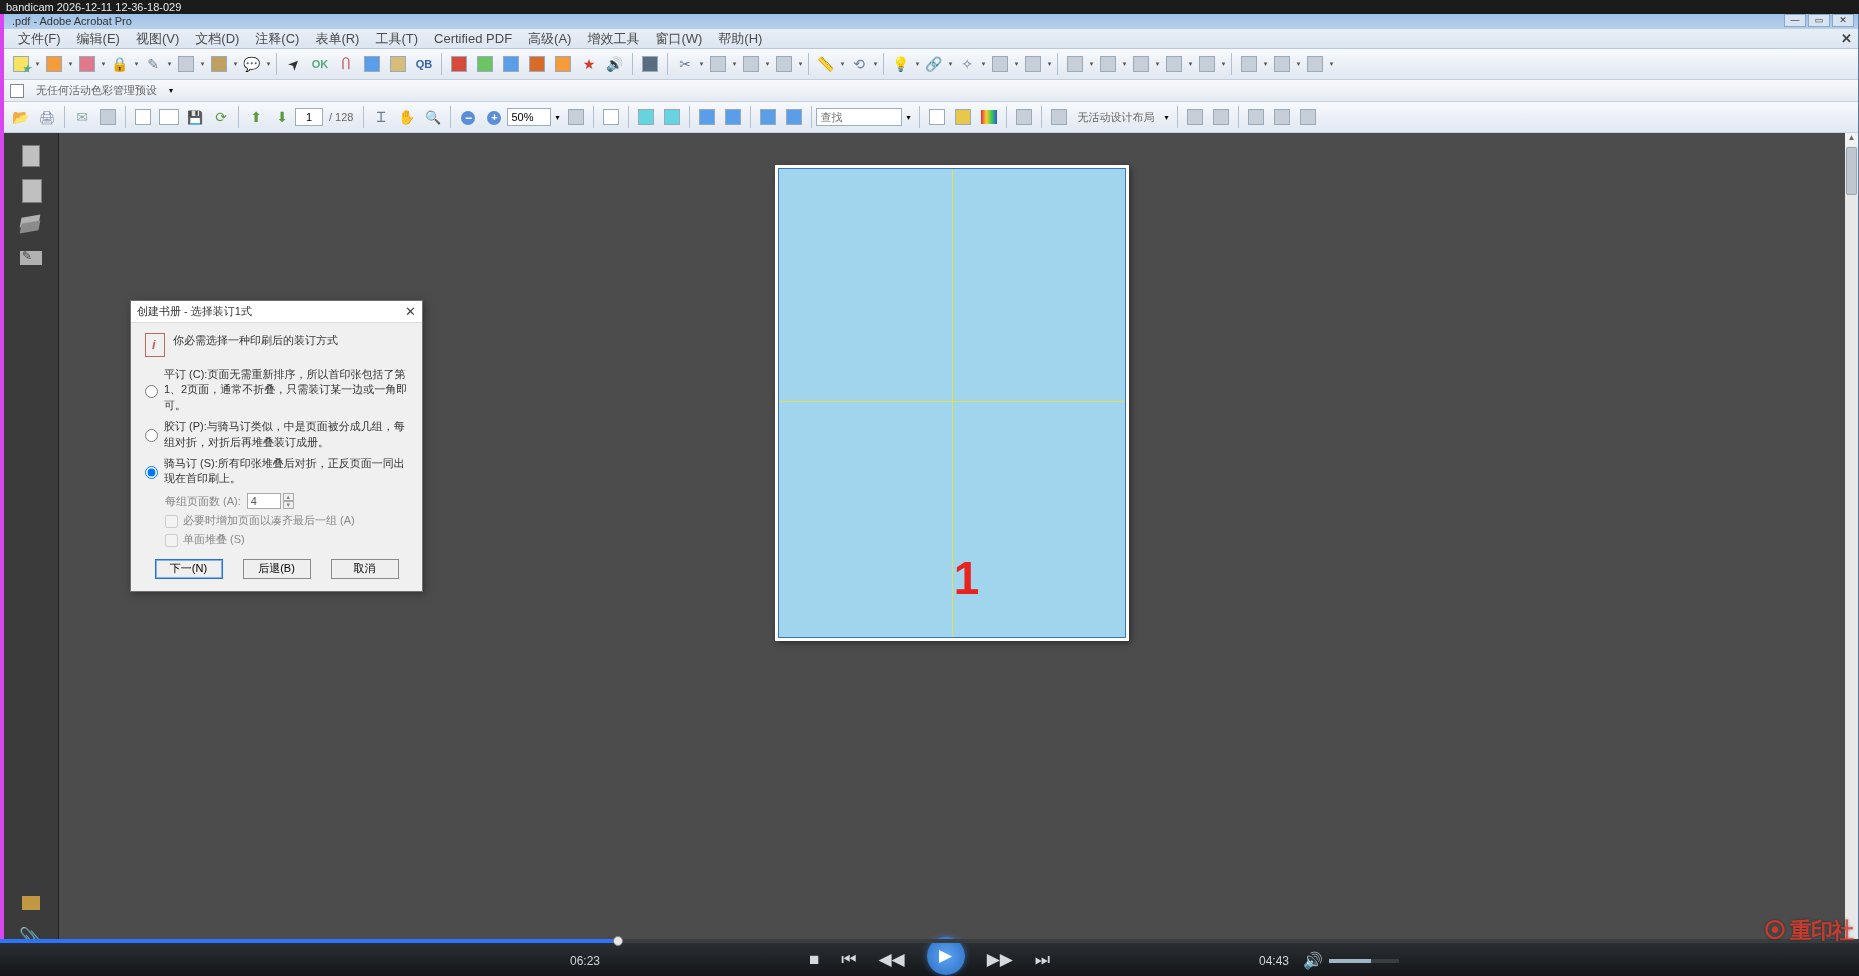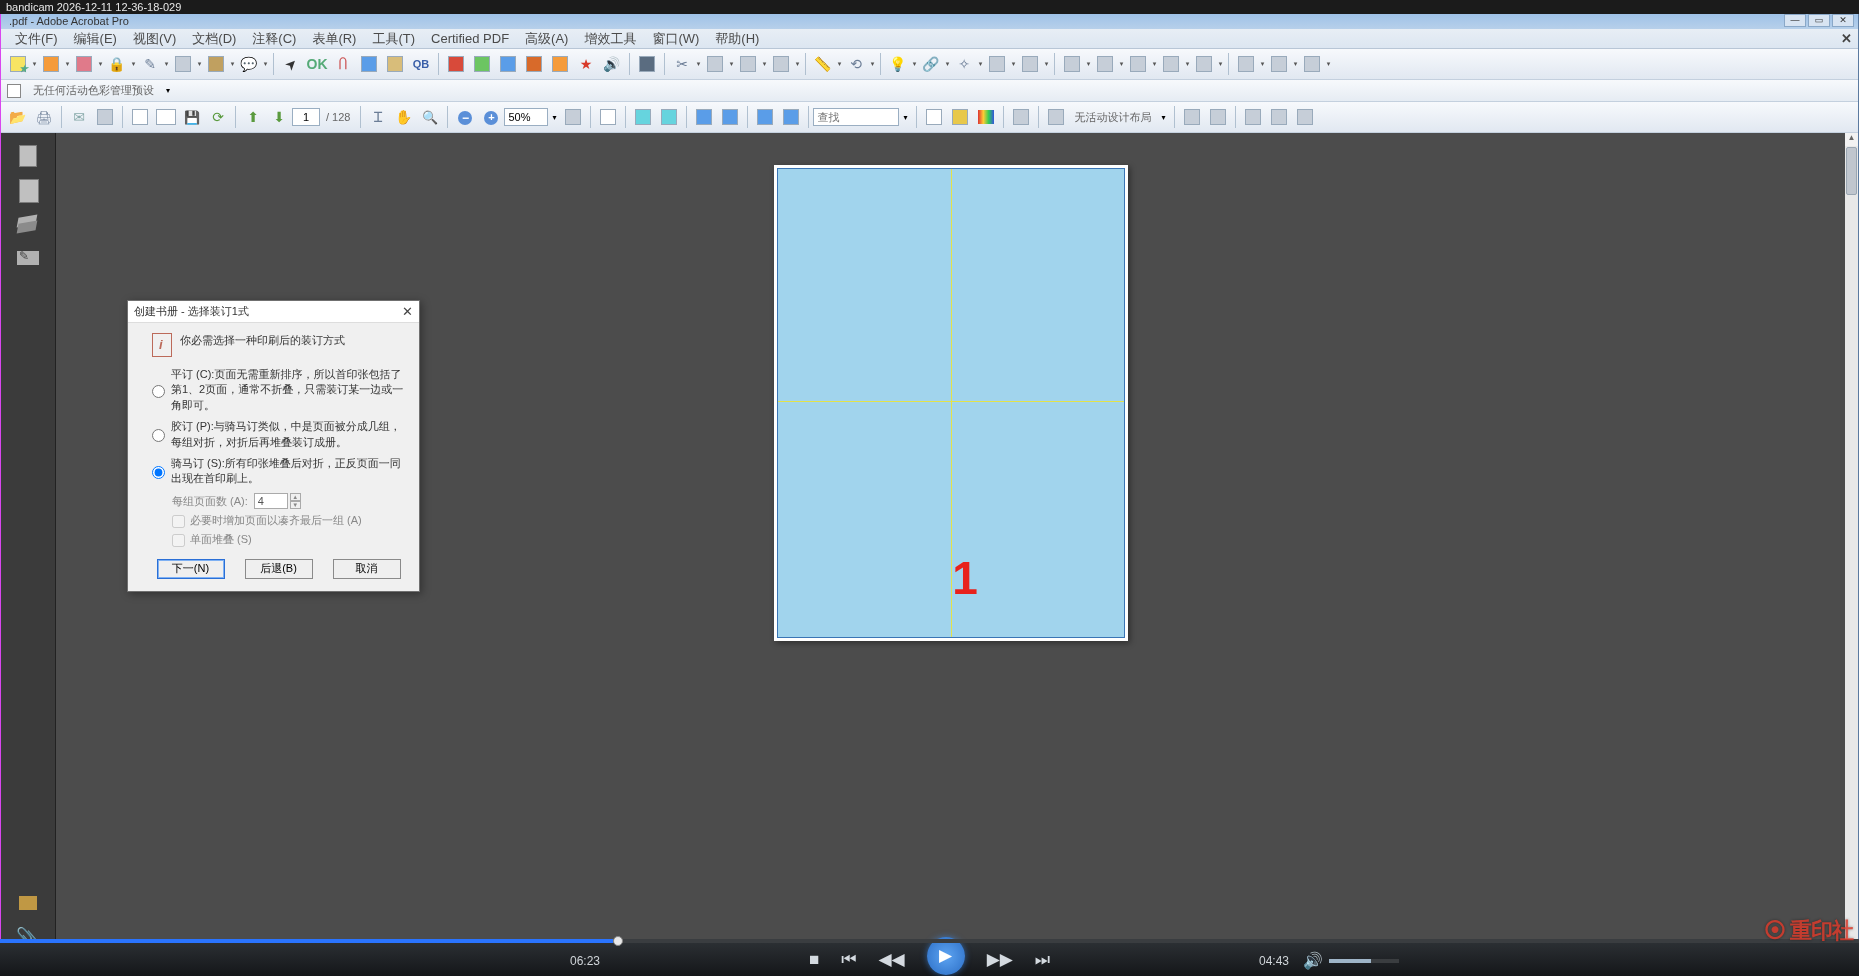--- a/index.html
+++ b/index.html
@@ -7,21 +7,21 @@
 
   
   .video-title { height: 14px; background: #1b1b1b; color: #e8e8e8; font-size: 11px; padding: 1px 6px; line-height:12px; }
 
   
   .app-title { height: 15px; background: linear-gradient(#9fc2e8,#b7d0ea); color:#333; font-size:11px; padding:1px 8px; white-space:nowrap; overflow:hidden; position:relative; }
   .app-title .win-controls{position:absolute;right:4px;top:0;display:flex;gap:2px}
   .win-btn{width:22px;height:13px;background:#d8e4f2;border:1px solid #8aa8c8;font-size:9px;text-align:center;line-height:11px;color:#333}
 
   
-  .app-frame { position: relative; height: calc(100% - 14px); border-left:1px solid #d946ef; border-right:1px solid #5b7aa0; background: #f0f0f0; }
+  .app-frame { position: relative; height: calc(100% - 14px); border-left:4px solid #d946ef; border-right:1px solid #5b7aa0; background: #f0f0f0; }
 
   
   .menubar { height: 20px; background: linear-gradient(#e8eef5,#dce6f1); border-bottom: 1px solid #b8c6d6; display: flex; align-items: center; padding: 0 6px; position:relative; }
   .menubar .mi { font-size: 13px; color: #4a4a4a; padding: 2px 8px; cursor:default; }
   .menubar .close-x{position:absolute;right:6px;top:2px;font-size:13px;color:#444;font-weight:bold;cursor:default}
 
   
   .toolbar { height: 31px; background: linear-gradient(#f7f9fc,#e1e8f1); border-bottom: 1px solid #c4d0de; display: flex; align-items: center; padding: 0 4px; }
   .tb-btn { width: 22px; height: 22px; margin: 0 2px; display:flex; align-items:center; justify-content:center; border-radius:3px; position:relative; }
   .tb-sep{ width:1px; height:22px; background:#b0c0d0; margin:0 4px; }
@@ -85,21 +85,21 @@
 
   
   .statusbar{position:absolute;left:0;right:0;bottom:0;height:22px;background:linear-gradient(#f7f9fc,#e4eaf1);border-top:1px solid #c4d0de;display:flex;align-items:center}
   .statusbar .info{font-size:11px;color:#555;padding:0 20px 0 90px}
   .statusbar .hscroll{flex:1;height:14px;margin-right:14px;background:#e8e8e8;position:relative}
 
   
   .dialog{position:absolute;left:126px;top:286px;width:293px;background:#f0f0f0;border:1px solid #707070;box-shadow:2px 2px 8px rgba(0,0,0,.35)}
   .dlg-title{height:22px;background:#fff;border-bottom:1px solid #ddd;display:flex;align-items:center;padding:0 6px;font-size:11px;color:#333}
   .dlg-title .dlg-close{margin-left:auto;font-size:13px;color:#444;cursor:default}
-  .dlg-body{padding:10px 14px 12px 24px;font-size:11px;color:#333}
+  .dlg-body{padding:10px 14px 12px 14px;font-size:11px;color:#333}
   .dlg-info{display:flex;align-items:flex-start;margin-bottom:10px}
   .dlg-info .info-ic{width:20px;height:24px;margin-right:8px;border:1px solid #bc6a5a;position:relative;flex:0 0 20px}
   .dlg-info .info-ic::after{content:"i";position:absolute;left:6px;top:3px;font-style:italic;color:#bc6a5a;font-size:13px;font-weight:bold}
   .dlg-opt{display:flex;align-items:center;margin:6px 0}
   .dlg-opt input[type=radio]{margin:2px 6px 0 0;flex:0 0 auto}
   .dlg-opt label{flex:1;line-height:1.4}
   .dlg-sub{margin:4px 0 4px 20px;display:flex;align-items:flex-end;color:#888}
   .dlg-sub input[type=checkbox]{margin-right:5px}
   .dlg-sub input[type=text]{width:34px;height:16px;font-size:11px;border:1px solid #aaa;background:#fff;padding:0 3px;margin:0 2px 0 6px}
   .spin{display:inline-flex;flex-direction:column;margin-left:0}
@@ -205,21 +205,21 @@
         <div class="tb-btn">
           <i class="ic">💬</i>
         </div>
         <span class="caret">▾</span>
       </div>
     <div class="tb-sep"></div>
     <div class="tb-btn">
         <i class="ic ic-cursor"></i>
       </div>
     <div class="tb-btn">
-        <i class="ic" style="font-size:14px;font-weight:bold;color:#5a7">OK</i>
+        <i class="ic" style="font-size:11px;font-weight:bold;color:#5a7">OK</i>
       </div>
     <div class="tb-btn">
         <i class="ic" style="color:#c55">Ⴖ</i>
       </div>
     <div class="tb-btn">
         <i class="sq blue"></i>
       </div>
     <div class="tb-btn">
         <i class="sq" style="background:#d8bd7a"></i>
       </div>

